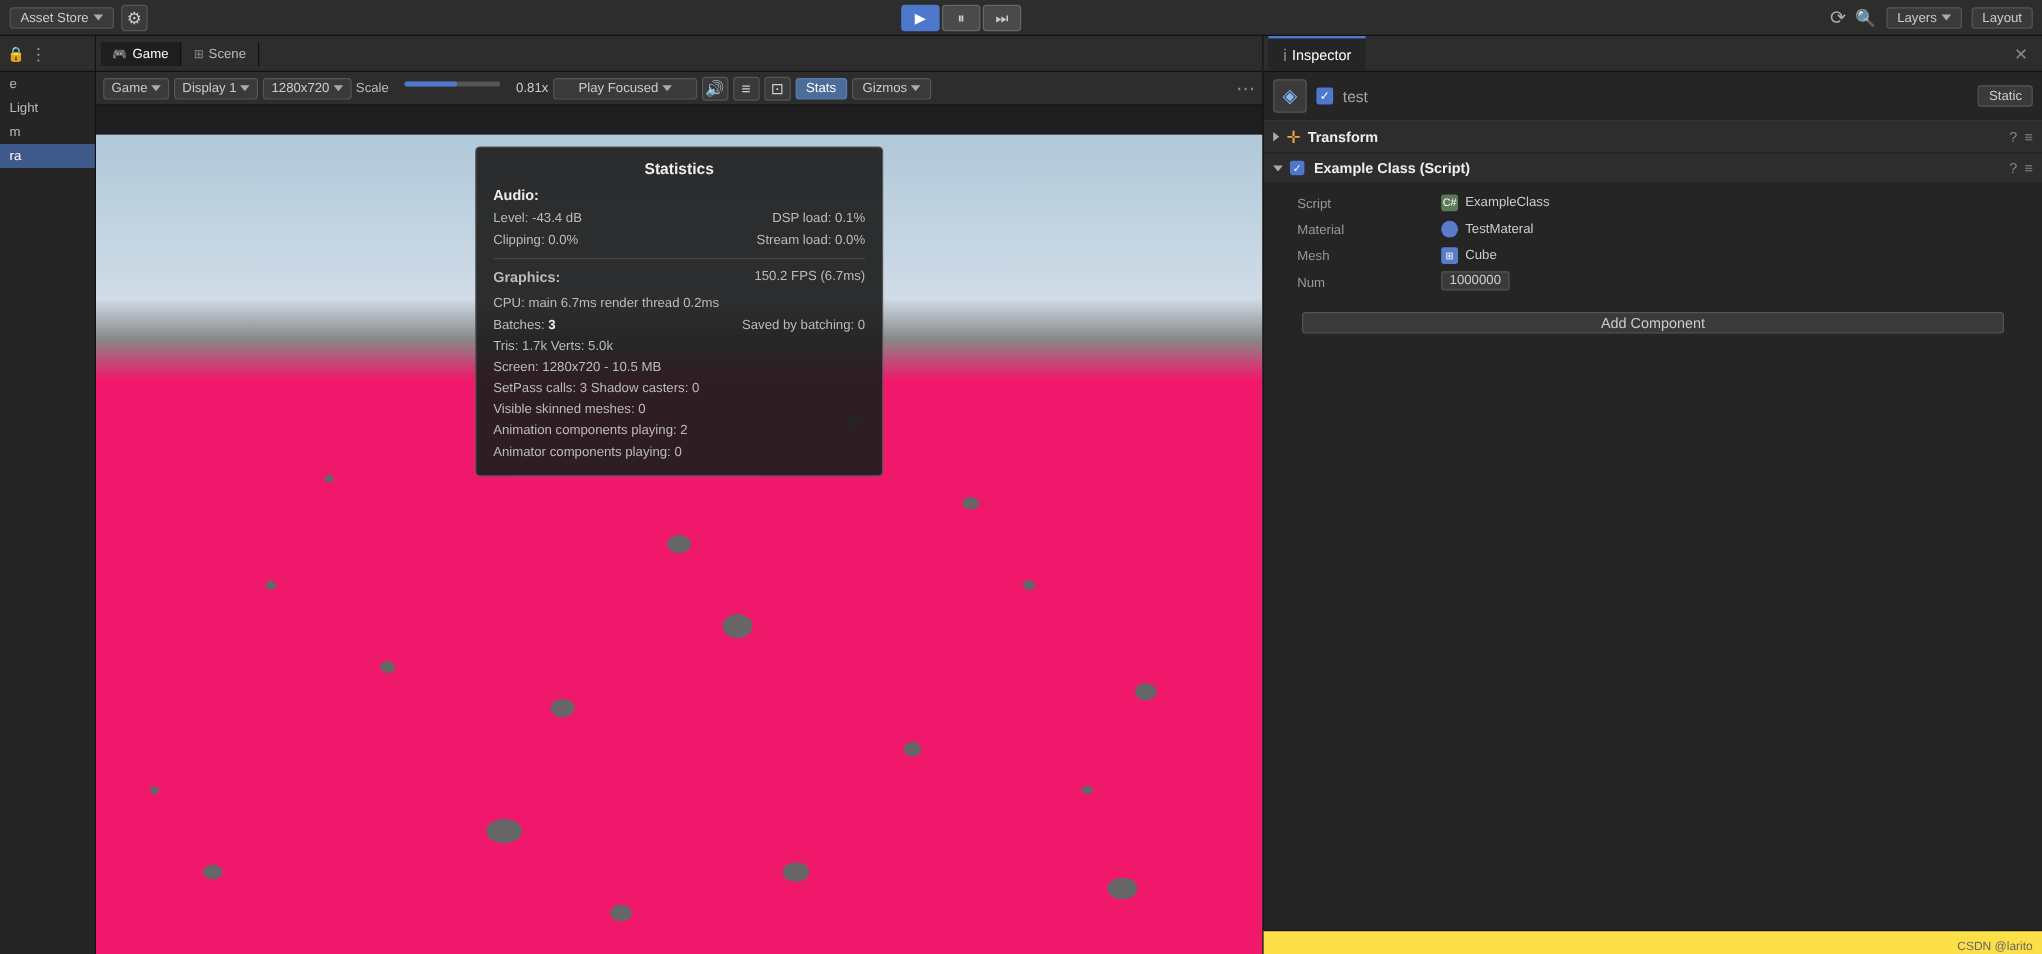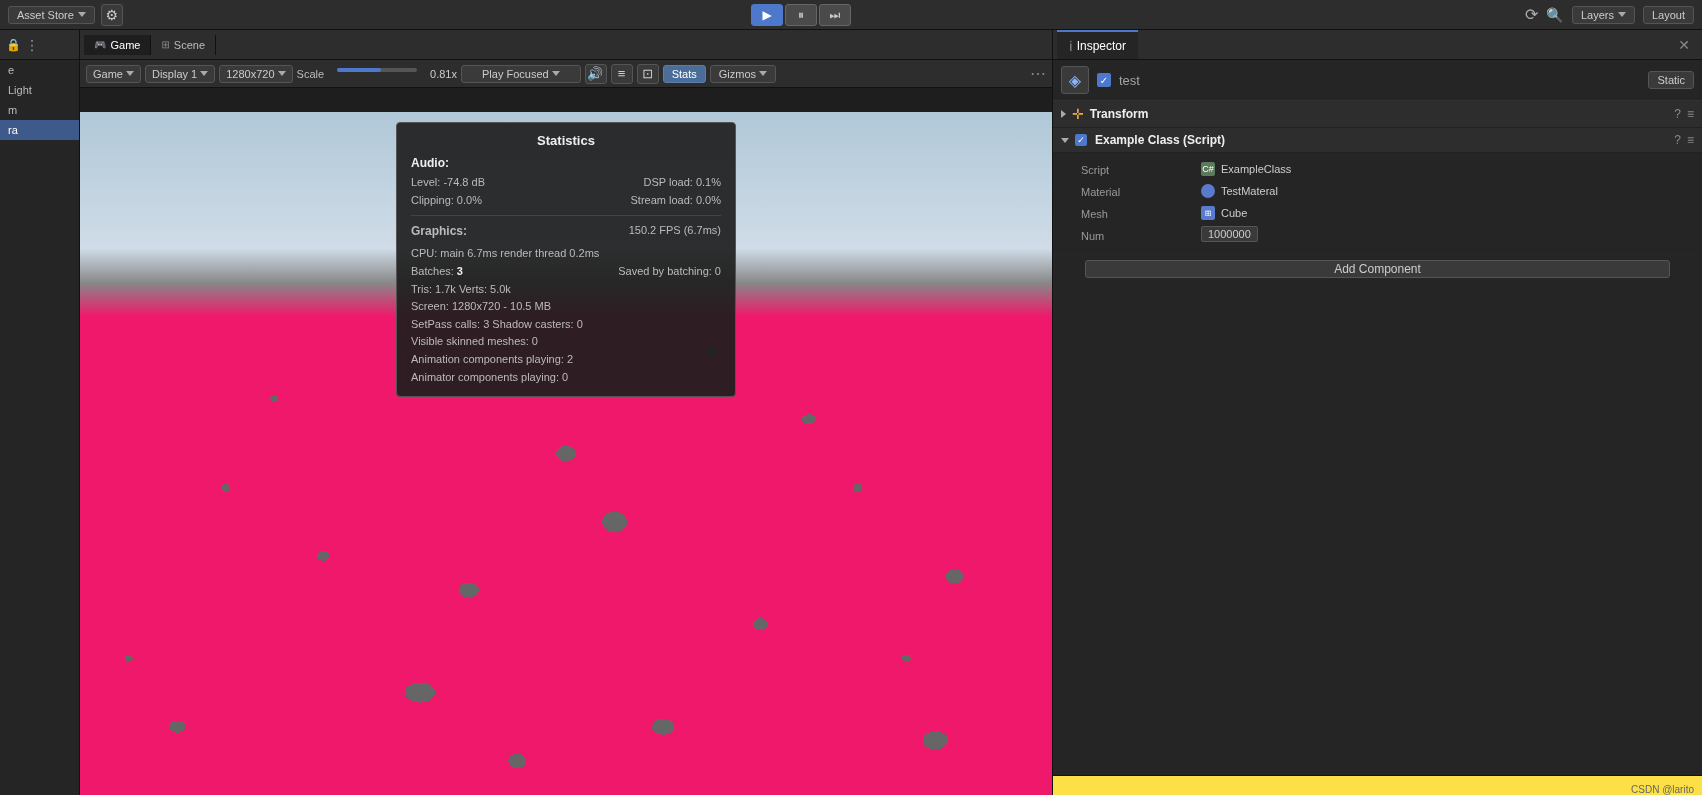--- a/index.html
+++ b/index.html
@@ -794,21 +794,21 @@
 
       <div class="game-scene">
         <div class="game-scene-noise"></div>
       </div>
 
       <div class="stats-overlay">
         <div class="stats-title">Statistics</div>
 
         <div class="stats-section-title">Audio:</div>
         <div class="stats-row">
-          <span class="stats-row-left">Level: -74.8 dB</span>
+          <span class="stats-row-left">Level: -43.4 dB</span>
           <span class="stats-row-right">DSP load: 0.1%</span>
         </div>
         <div class="stats-row">
           <span class="stats-row-left">Clipping: 0.0%</span>
           <span class="stats-row-right">Stream load: 0.0%</span>
         </div>
 
         <div class="stats-divider"></div>
 
         <div class="stats-row">

